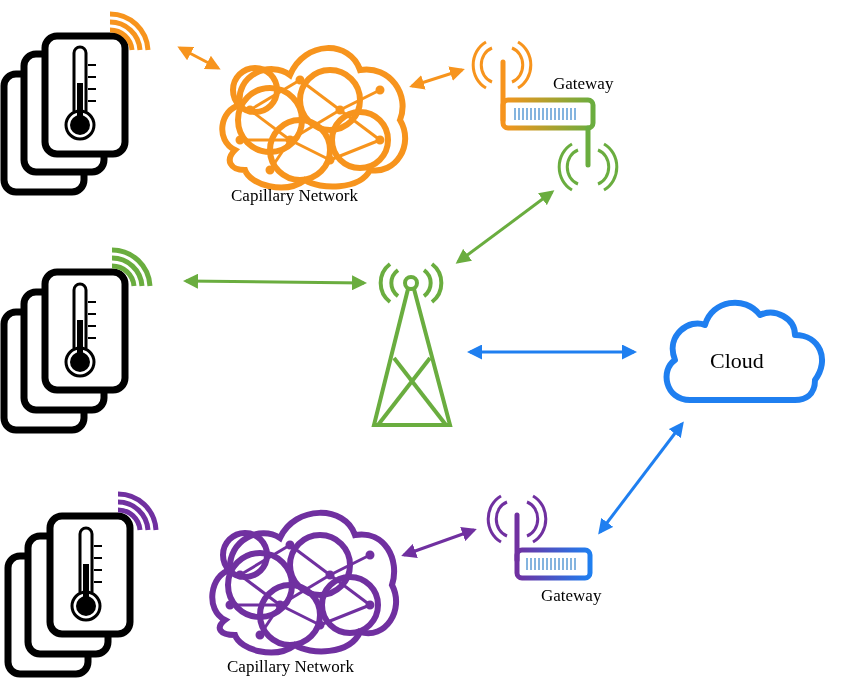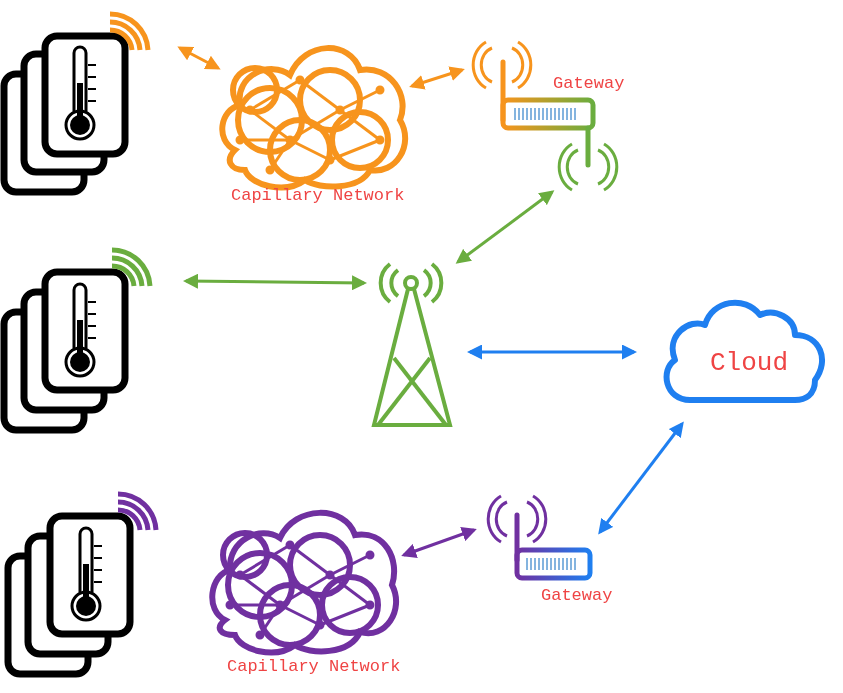--- a/index.html
+++ b/index.html
@@ -1,19 +1,19 @@
 <!DOCTYPE html>
 <html><head>
 <meta charset="utf-8">
 <style>
   html,body{margin:0;padding:0;background:#fff;}
   #stage{position:relative;width:843px;height:693px;overflow:hidden;background:#fff;}
   svg{position:absolute;left:0;top:0;}
-  .lbl{position:absolute;font-family:Liberation Mono, monospace;color:#ef4444;font-size:17px;white-space:nowrap;}
-  .cloud-lbl{font-size:26px;}
+  .lbl{position:absolute;font-family:Liberation Serif, serif;color:#000000;font-size:17px;white-space:nowrap;}
+  .cloud-lbl{font-size:22px;}
 </style>
 </head>
 <body>
 
 <div id="stage">
 <svg width="843" height="693" viewBox="0 0 843 693">
   <defs>
     <g id="sensor-card">
       <rect x="0" y="0" width="80" height="118" rx="12" fill="#fff" stroke="#000" stroke-width="7"></rect>
     </g>

